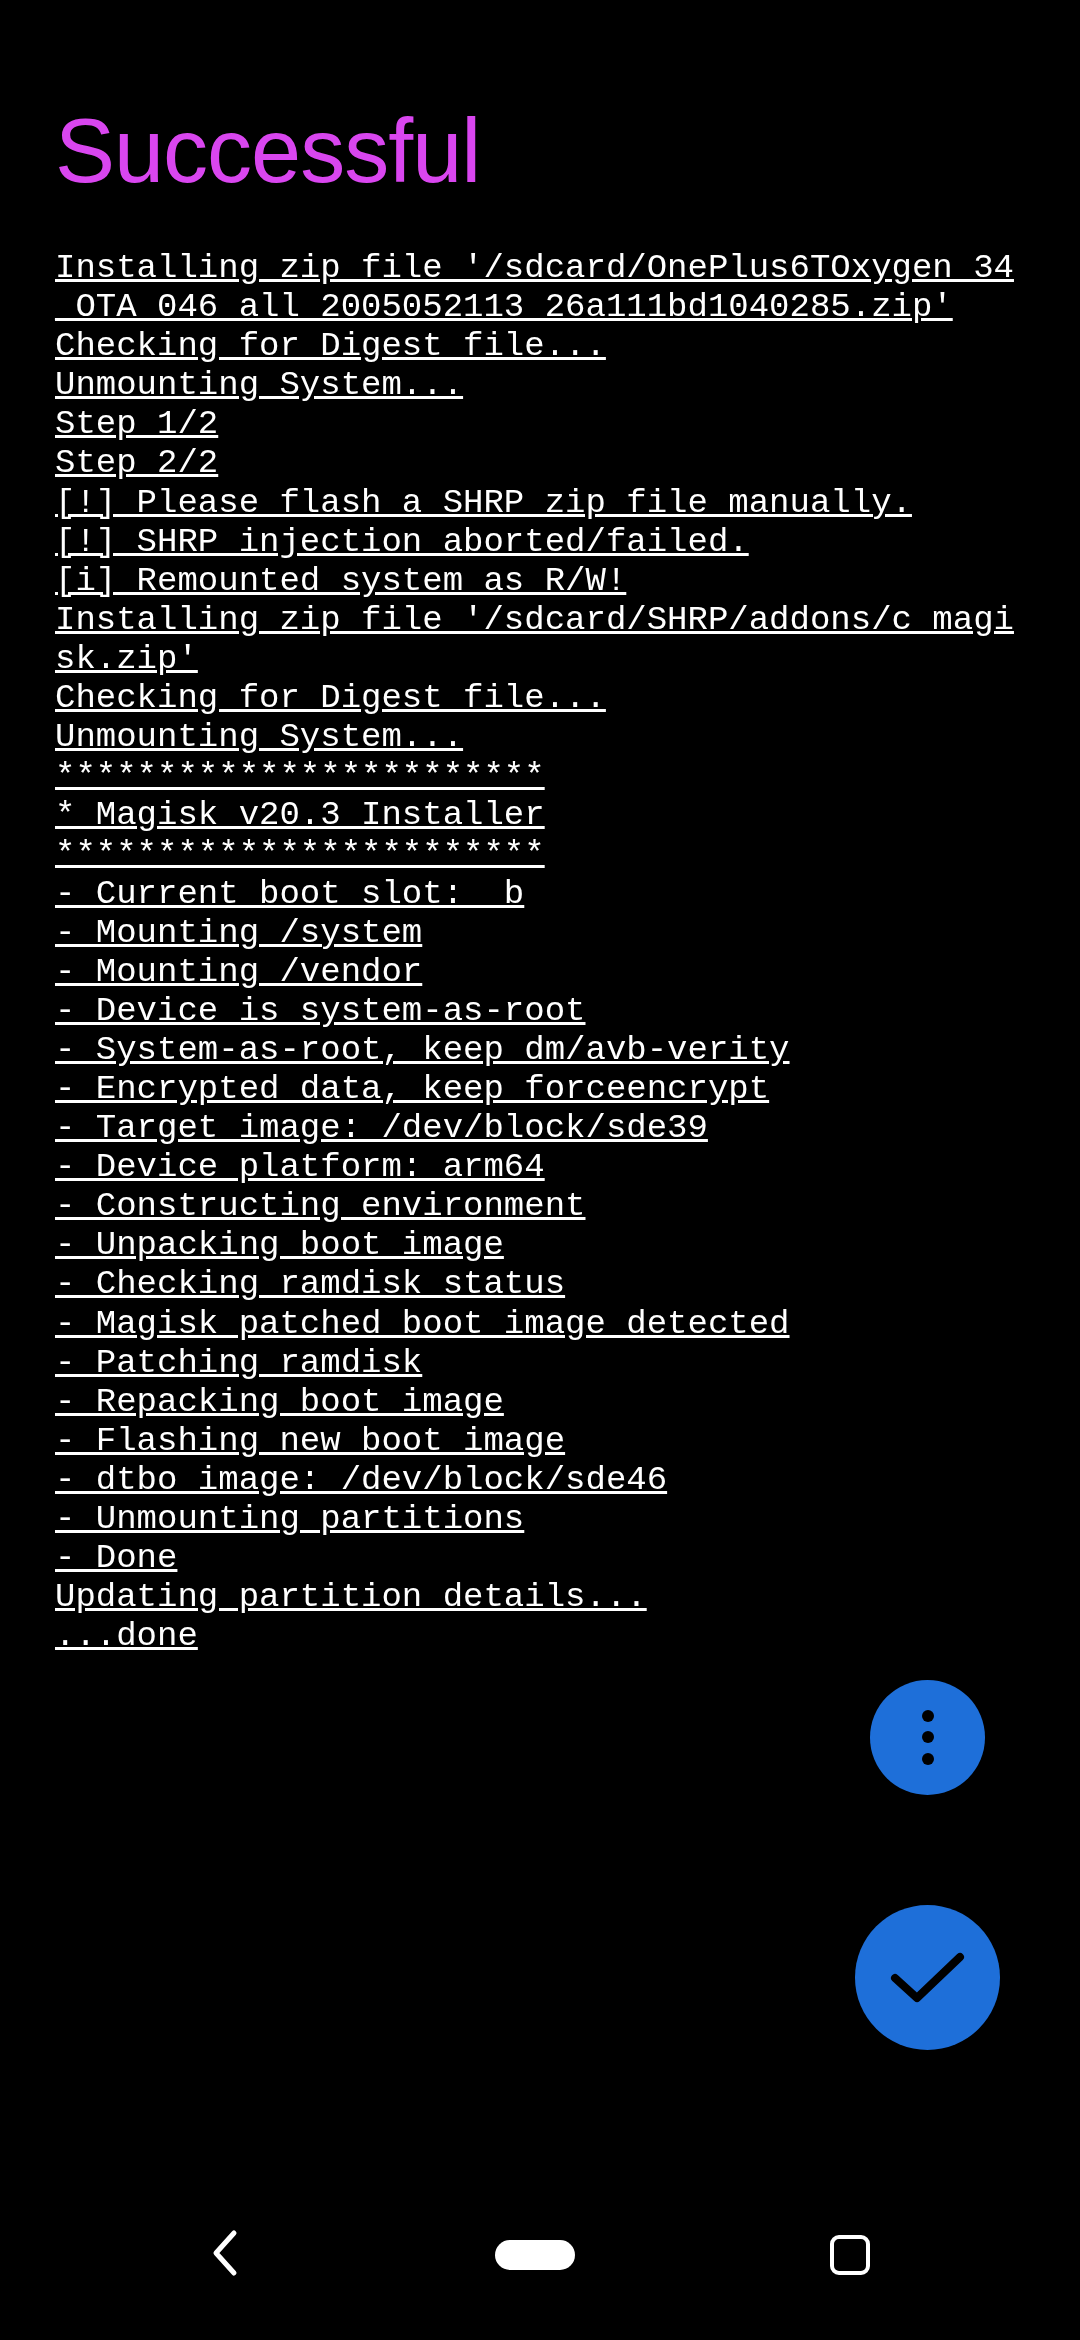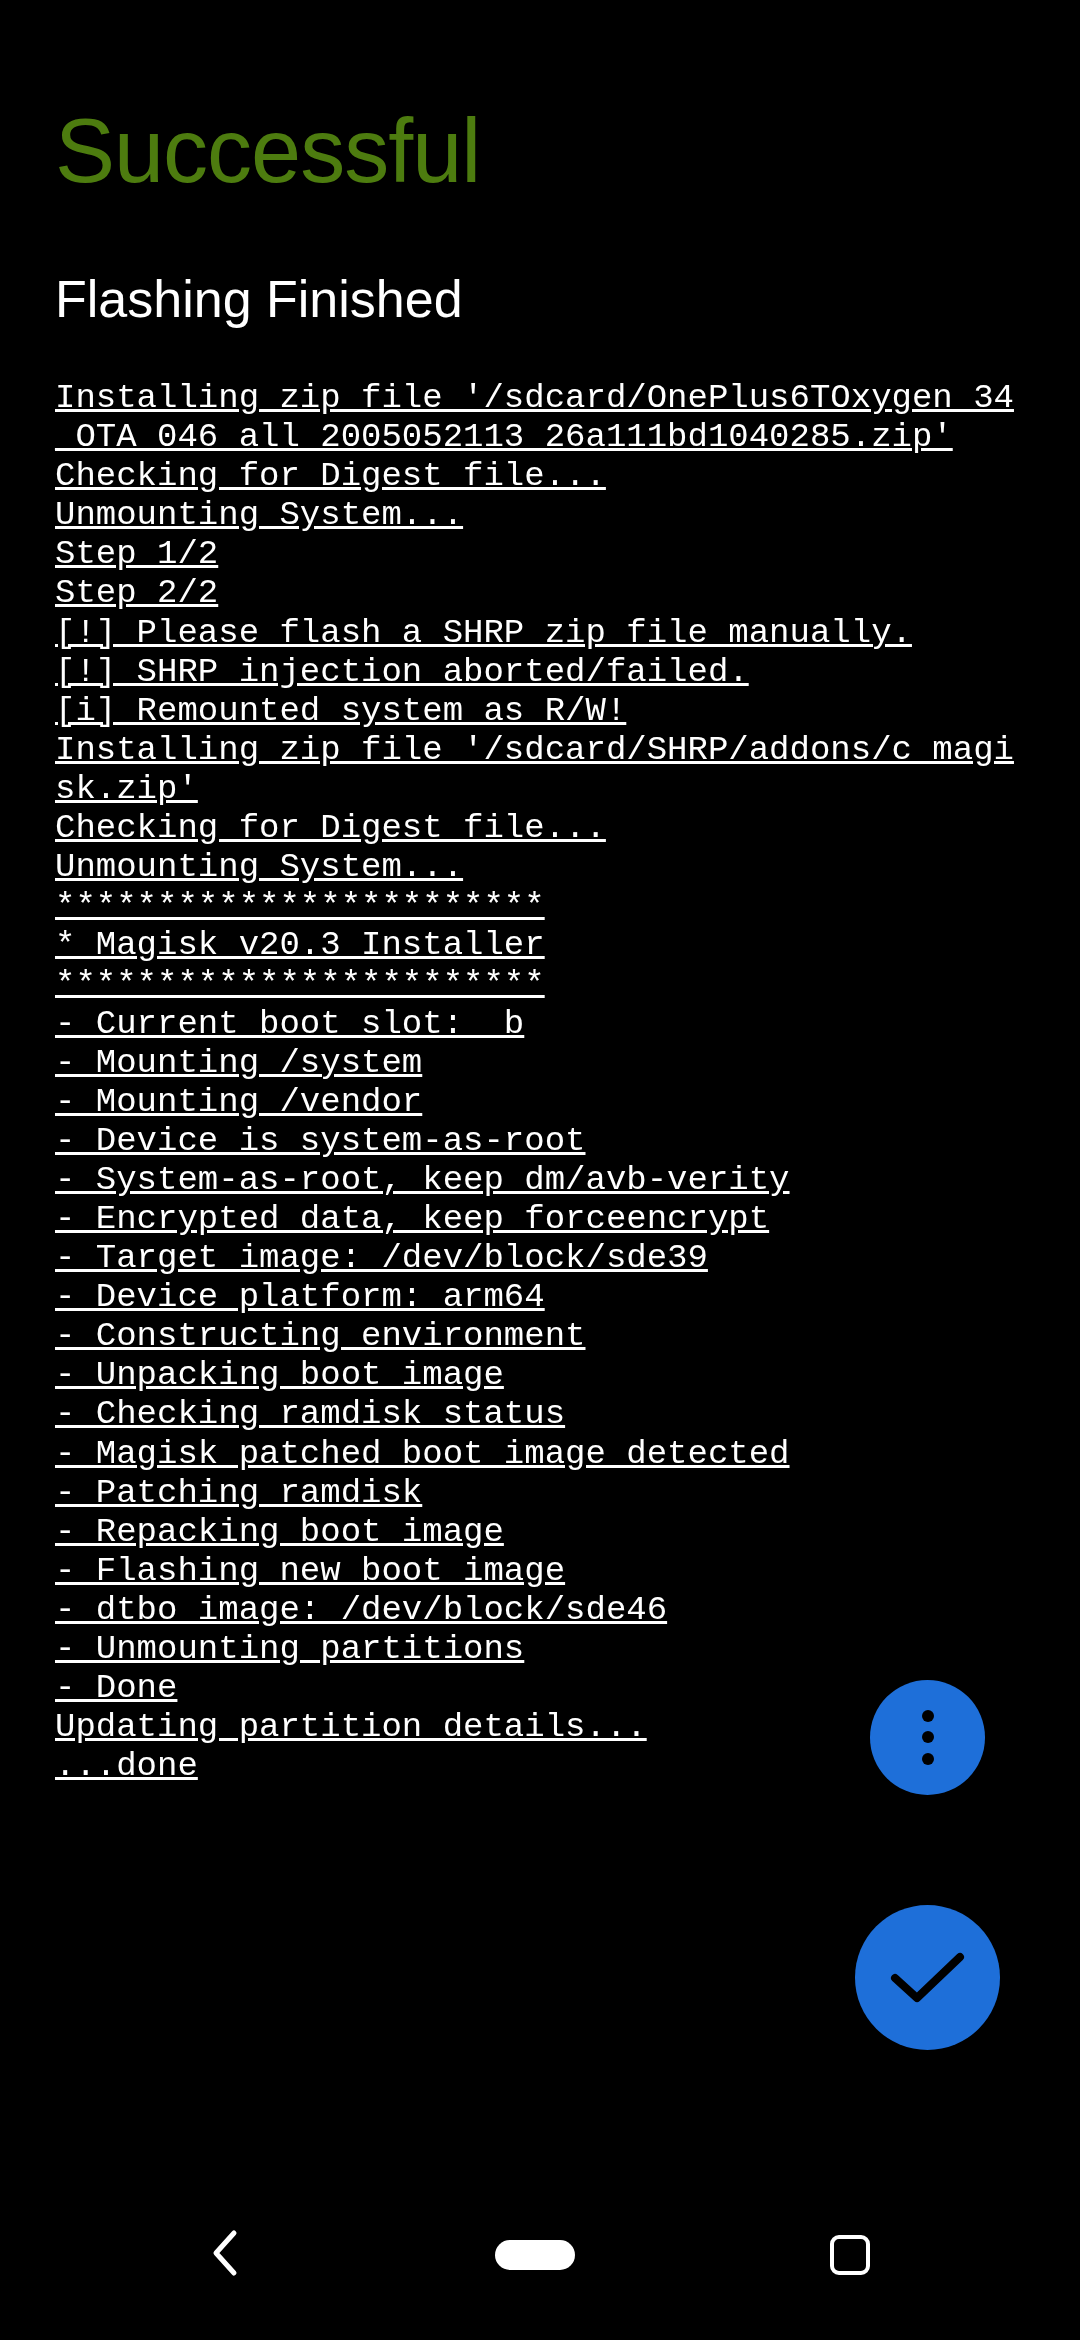--- a/index.html
+++ b/index.html
@@ -12,24 +12,24 @@
       height: 2340px;
       background: #000000;
       font-family: sans-serif;
       position: relative;
       overflow: hidden;
     }
     .content {
       padding: 100px 55px 0 55px;
     }
     .title {
-      color: #4d7c0f;
+      color: #d946ef;
       font-size: 90px;
       font-weight: 300;
-      margin-bottom: 66px;
+      margin-bottom: 46px;
       letter-spacing: -1px;
     }
     .subtitle {
       color: #ffffff;
       font-size: 52px;
       font-weight: 500;
       margin-bottom: 50px;
     }
     .terminal {
       color: #ffffff;
@@ -97,21 +97,20 @@
       border: 4px solid #ffffff;
       border-radius: 9px;
       cursor: pointer;
     }
   </style>
 </head>
 <body>
 
 <div class="content">
   <h1 class="title">Successful</h1>
-  <h2 class="subtitle">Flashing Finished</h2>
   <div class="terminal" id="terminal">Installing zip file '/sdcard/OnePlus6TOxygen_34_OTA_046_all_2005052113_26a111bd1040285.zip'
 Checking for Digest file...
 Unmounting System...
 Step 1/2
 Step 2/2
 [!] Please flash a SHRP zip file manually.
 [!] SHRP injection aborted/failed.
 [i] Remounted system as R/W!
 Installing zip file '/sdcard/SHRP/addons/c_magisk.zip'
 Checking for Digest file...

